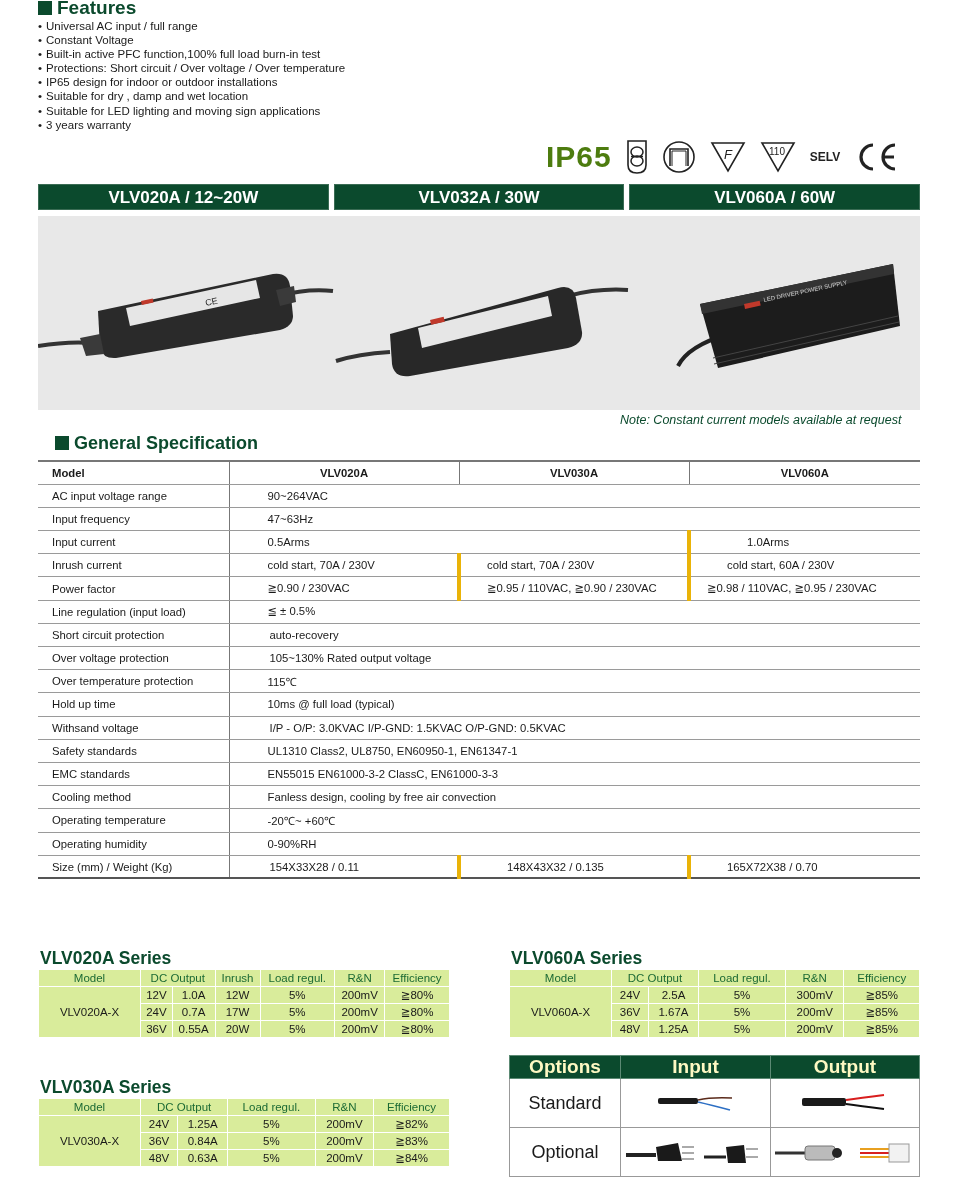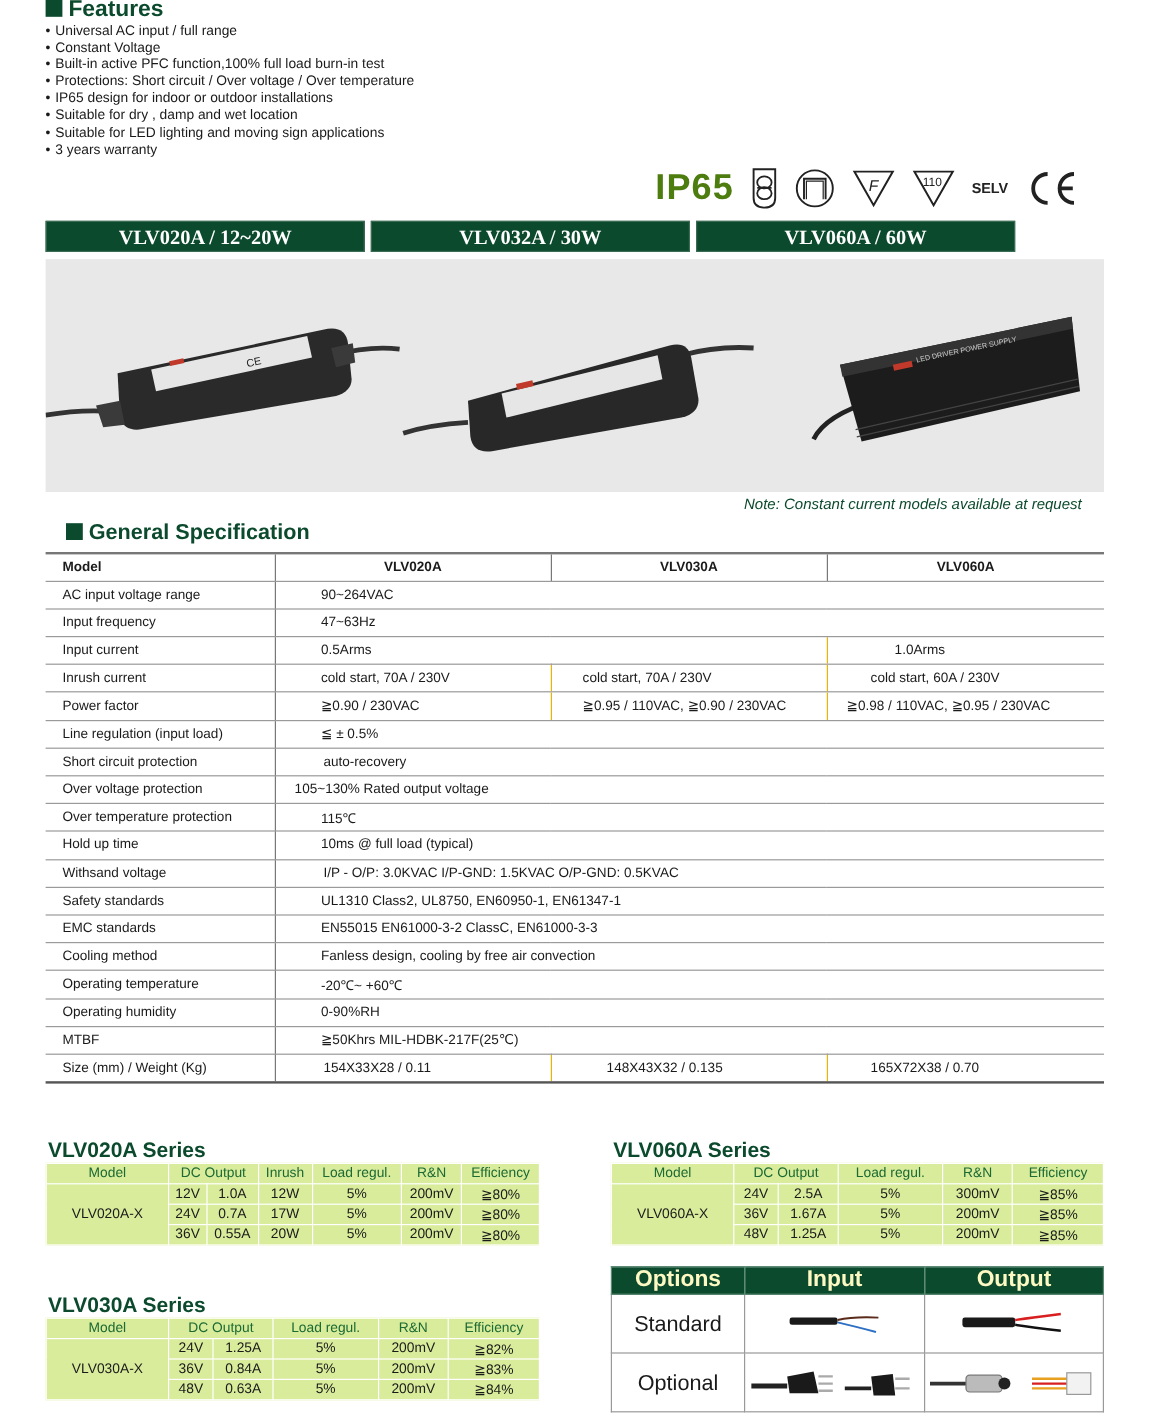--- a/index.html
+++ b/index.html
@@ -5,31 +5,31 @@
   * { box-sizing: border-box; margin: 0; padding: 0; }
   body { width: 965px; height: 1184px; background: #fff; font-family: "Liberation Sans", sans-serif; color: #1a1a1a; position: relative; overflow: hidden; }
   .abs { position: absolute; }
   .sq { display: inline-block; width: 14px; height: 14px; background: #0b4a2d; margin-right: 5px; vertical-align: -1px; }
   .features-title { left: 38px; top: -3px; font-size: 19px; font-weight: bold; color: #0b4a2d; }
   .features-list { left: 38px; top: 19px; list-style: none; font-size: 11.5px; line-height: 14.1px; }
   .features-list li::before { content: "\2022"; margin-right: 4px; }
   .certs { left: 546px; top: 138px; height: 38px; display: flex; align-items: center; gap: 14px; }
   .ip65 { font-size: 30px; font-weight: bold; color: #4d7c0f; letter-spacing: 1px; }
   .selv { font-size: 12px; font-weight: bold; color: #222; }
-  .model-bars { left: 38px; top: 184px; width: 808px; display: flex; gap: 5px; font-family: Liberation Serif, serif; }
+  .model-bars { left: 38px; top: 184px; width: 882px; display: flex; gap: 5px; }
   .model-bar { flex: 1; height: 26px; background: #0b4a2d; color: #fff; font-weight: bold; font-size: 17px; text-align: center; line-height: 26px; border: 1px solid #3a6c54; }
   .photo-area { left: 38px; top: 216px; width: 882px; height: 194px; background: #e8e8e8; }
   .note { left: 620px; top: 413px; font-size: 12.5px; font-style: italic; color: #0b4a2d; }
   .spec-title { left: 55px; top: 433px; font-size: 18px; font-weight: bold; color: #0b4a2d; }
   table.spec { position: absolute; left: 38px; top: 460px; width: 882px; border-collapse: collapse; font-size: 11.3px; }
   table.spec td { height: 23.2px; border-bottom: 1px solid #9a9a9a; padding: 0 14px; white-space: nowrap; }
   table.spec tr:first-child td { border-top: 2px solid #777; font-weight: bold; }
   table.spec tr:last-child td { border-bottom: 2px solid #555; }
   table.spec td.lbl { width: 191px; border-right: 1px solid #777; }
-  table.spec td.vl { border-left: 1px solid #eab308; }
+  table.spec td.vl { border-left: 4px solid #eab308; }
   table.spec .c { text-align: center; }
   .series-title { font-size: 17.5px; font-weight: bold; color: #0b4a2d; }
   table.series { position: absolute; border-collapse: collapse; font-size: 11.5px; background: #d9ec9b; }
   table.series td { border: 1.5px solid #fff; text-align: center; height: 17px; padding: 0 3px; white-space: nowrap; }
   table.series tr.hd td { color: #1c6a34; }
   table.options { position: absolute; left: 509px; top: 1055px; width: 411px; border-collapse: collapse; }
   table.options td { border: 1px solid #999; }
   table.options tr.hd td { background: #0b4a2d; color: #fef9c3; font-weight: bold; font-size: 19px; text-align: center; height: 22px; border-color: #5c8a74; }
   table.options td.opt { font-size: 18px; text-align: center; width: 111px; height: 49px; }
   .cable { display: inline-block; vertical-align: middle; }
@@ -157,21 +157,21 @@
   <tr>
         <td class="lbl">Line regulation (input load)</td>
         <td colspan="3" style="padding-left:38px">≦ ± 0.5%</td>
       </tr>
   <tr>
         <td class="lbl">Short circuit protection</td>
         <td colspan="3" style="padding-left:40px">auto-recovery</td>
       </tr>
   <tr>
         <td class="lbl">Over voltage protection</td>
-        <td colspan="3" style="padding-left:16px">105~130%  Rated output voltage</td>
+        <td colspan="3" style="padding-left:40px">105~130%  Rated output voltage</td>
       </tr>
   <tr>
         <td class="lbl">Over temperature protection</td>
         <td colspan="3" style="padding-left:38px">115℃</td>
       </tr>
   <tr>
         <td class="lbl">Hold up time</td>
         <td colspan="3" style="padding-left:38px">10ms @ full load (typical)</td>
       </tr>
   <tr>
@@ -190,24 +190,20 @@
         <td class="lbl">Cooling method</td>
         <td colspan="3" style="padding-left:38px">Fanless design, cooling by free air convection</td>
       </tr>
   <tr>
         <td class="lbl">Operating temperature</td>
         <td colspan="3" style="padding-left:38px">-20℃~ +60℃</td>
       </tr>
   <tr>
         <td class="lbl">Operating humidity</td>
         <td colspan="3" style="padding-left:38px">0-90%RH</td>
-      </tr>
-  <tr>
-        <td class="lbl">MTBF</td>
-        <td colspan="3" style="padding-left:38px">≧50Khrs MIL-HDBK-217F(25℃)</td>
       </tr>
   <tr>
         <td class="lbl">Size  (mm) / Weight (Kg)</td>
         <td style="padding-left:40px">154X33X28  /  0.11</td>
         <td class="vl" style="padding-left:46px">148X43X32 /  0.135</td>
         <td class="vl" style="padding-left:36px">165X72X38 /  0.70</td>
       </tr>
 </tbody>
   </table>
 

